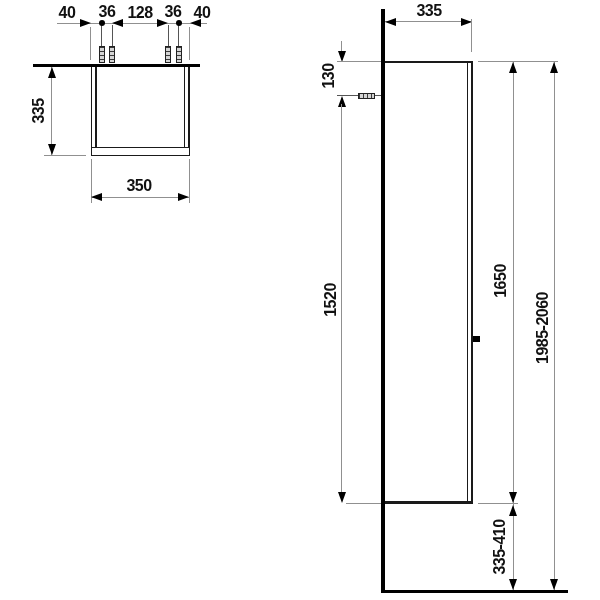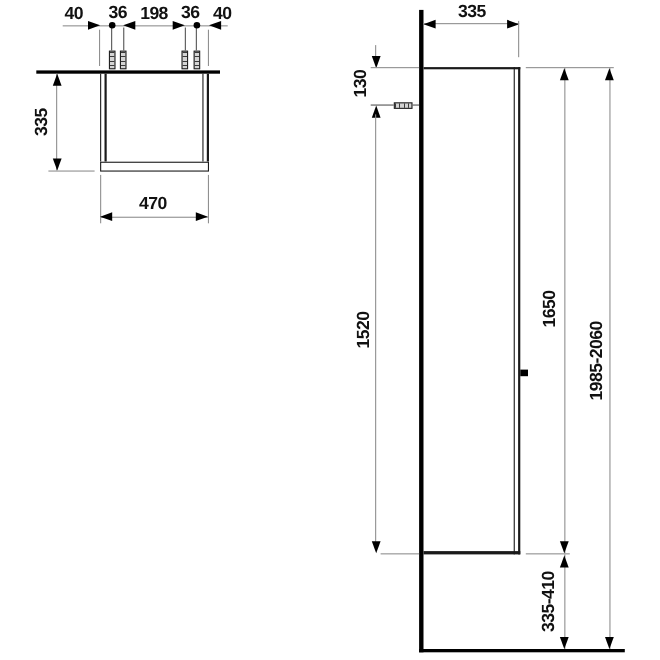--- a/index.html
+++ b/index.html
@@ -52,36 +52,36 @@
   <div class="ln" style="left:189px;top:27px;width:1px;height:33px;"></div>
   <div class="arr right" style="left:79.5px;top:19px;"></div>
   <div class="dot" style="left:98.8px;top:20px;"></div>
   <div class="arr left" style="left:112.1px;top:19px;"></div>
   <div class="arr right" style="left:157.3px;top:19px;"></div>
   <div class="dot" style="left:175.6px;top:20px;"></div>
   <div class="arr left" style="left:189.5px;top:19px;"></div>
 
   <div class="lbl" style="left:67px;top:13px;">40</div>
   <div class="lbl" style="left:107px;top:12px;">36</div>
-  <div class="lbl" style="left:140px;top:13px;">198</div>
+  <div class="lbl" style="left:140px;top:13px;">128</div>
   <div class="lbl" style="left:173px;top:12px;">36</div>
   <div class="lbl" style="left:202px;top:13px;">40</div>
 
   <div class="ln" style="left:51px;top:67px;width:1px;height:88px;"></div>
   <div class="arr up" style="left:47.5px;top:67px;"></div>
   <div class="arr down" style="left:47.5px;top:144px;"></div>
   <div class="ln" style="left:44px;top:154.5px;width:42px;height:1px;"></div>
   <div class="vlbl" style="left:39px;top:111px;">335</div>
 
   <div class="ln" style="left:90.5px;top:159px;width:1px;height:44px;"></div>
   <div class="ln" style="left:188.5px;top:159px;width:1px;height:44px;"></div>
   <div class="ln" style="left:91px;top:196.5px;width:98px;height:1px;"></div>
   <div class="arr left" style="left:91px;top:193px;"></div>
   <div class="arr right" style="left:178px;top:193px;"></div>
-  <div class="lbl" style="left:139px;top:186px;">470</div>
+  <div class="lbl" style="left:139px;top:186px;">350</div>
 
   <div class="thick" style="left:381px;top:8.5px;width:3.5px;height:584px;"></div>
   <div class="thick" style="left:381px;top:589.5px;width:187px;height:3.5px;"></div>
 
   <div class="obj" style="left:384.5px;top:61px;width:88px;height:1.5px;"></div>
   <div class="obj" style="left:384.5px;top:501px;width:88px;height:2.5px;"></div>
   <div class="obj" style="left:466.5px;top:61px;width:1.5px;height:442.5px;"></div>
   <div class="obj" style="left:471px;top:61px;width:1.5px;height:442.5px;"></div>
   <div class="thick" style="left:472.5px;top:336px;width:7.5px;height:6px;"></div>
 

